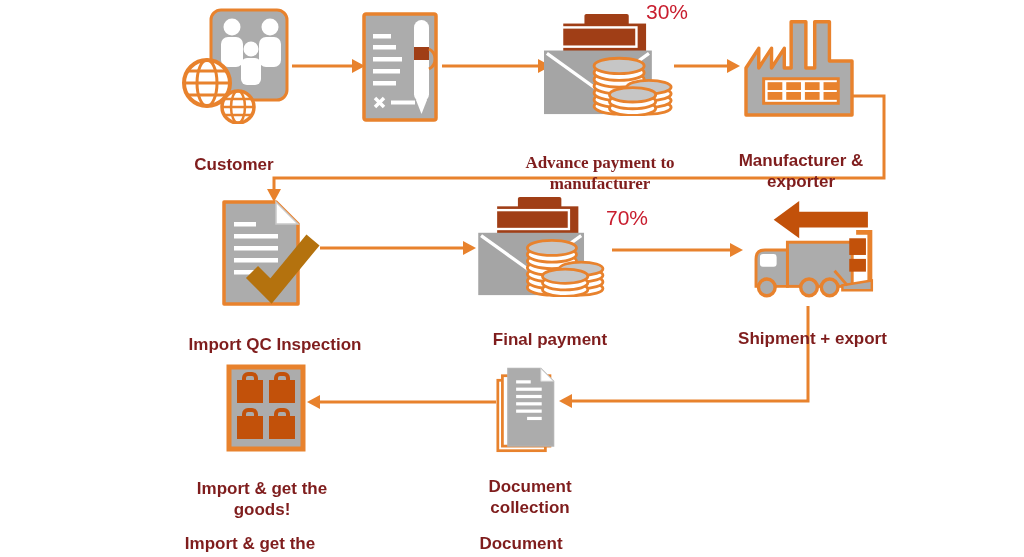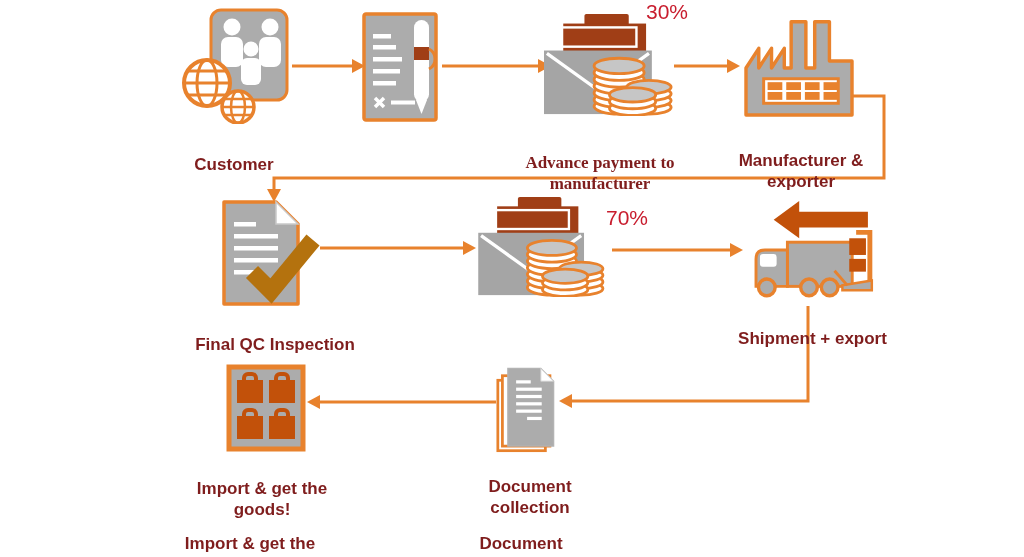--- a/index.html
+++ b/index.html
@@ -152,21 +152,21 @@
       <g fill="#fff">
         <rect x="14" y="24" width="22" height="4.5"></rect>
           <rect x="14" y="36" width="44" height="4.5"></rect>
         <rect x="14" y="48" width="44" height="4.5"></rect>
           <rect x="14" y="60" width="44" height="4.5"></rect>
         <rect x="14" y="72" width="22" height="4.5"></rect>
       </g>
       <path d="M32,74 L51,93 L93,42" fill="none" stroke="#B4720E" stroke-width="17"></path>
     </svg>
   </div>
-  <div class="lbl" style="left:185px;top:306px;width:180px;">Final QC Inspection</div>
+  <div class="lbl" style="left:185px;top:306px;width:180px;">Import QC Inspection</div>
 
   <div class="node-icon" style="left:478px;top:195px;">
     <svg width="128" height="102" viewBox="0 0 135 108">
       <rect x="42" y="2" width="46" height="13" rx="2" fill="#A03E16"></rect>
       <rect x="20" y="12" width="86" height="56" fill="#A03E16"></rect>
       <rect x="14" y="16" width="82" height="20" fill="none" stroke="#fff" stroke-width="2.5"></rect>
       <g fill="#fff" opacity="0.75">
           <rect x="28" y="44" width="52" height="3"></rect>
           <rect x="28" y="51" width="42" height="3"></rect>
         </g>
@@ -184,20 +184,21 @@
           <ellipse cx="109" cy="92" rx="23" ry="7"></ellipse>
         <ellipse cx="109" cy="85" rx="23" ry="7"></ellipse>
           <ellipse cx="109" cy="78" rx="23" ry="7" fill="#C6C6C6"></ellipse>
         <ellipse cx="92" cy="100" rx="24" ry="7.5"></ellipse>
           <ellipse cx="92" cy="93" rx="24" ry="7.5"></ellipse>
         <ellipse cx="92" cy="86" rx="24" ry="7.5" fill="#C6C6C6"></ellipse>
       </g>
     </svg>
   </div>
   <div class="pct" style="left:586px;top:206px;margin-left:20px;">70%</div>
+  <div class="lbl" style="left:475px;top:301px;width:150px;">Final payment</div>
 
   <div class="node-icon" style="left:746px;top:200px;">
     <svg width="128" height="106" viewBox="0 0 130 108">
       <polygon points="28,20 54,1 54,12 124,12 124,28 54,28 54,39" fill="#C2510A"></polygon>
       <rect x="42" y="43" width="66" height="45" fill="#ACACAC" stroke="#E8822D" stroke-width="3"></rect>
       <path d="M10,88 V60 Q10,51 19,51 H42 V88 Z" fill="#ACACAC" stroke="#E8822D" stroke-width="3"></path>
       <rect x="14" y="55" width="17" height="13" rx="3" fill="#fff"></rect>
       <path d="M112,33 H126 V92" fill="none" stroke="#E8822D" stroke-width="5"></path>
       <rect x="105" y="39" width="17" height="17" fill="#C2510A"></rect>
       <rect x="105" y="60" width="17" height="13" fill="#C2510A"></rect>

